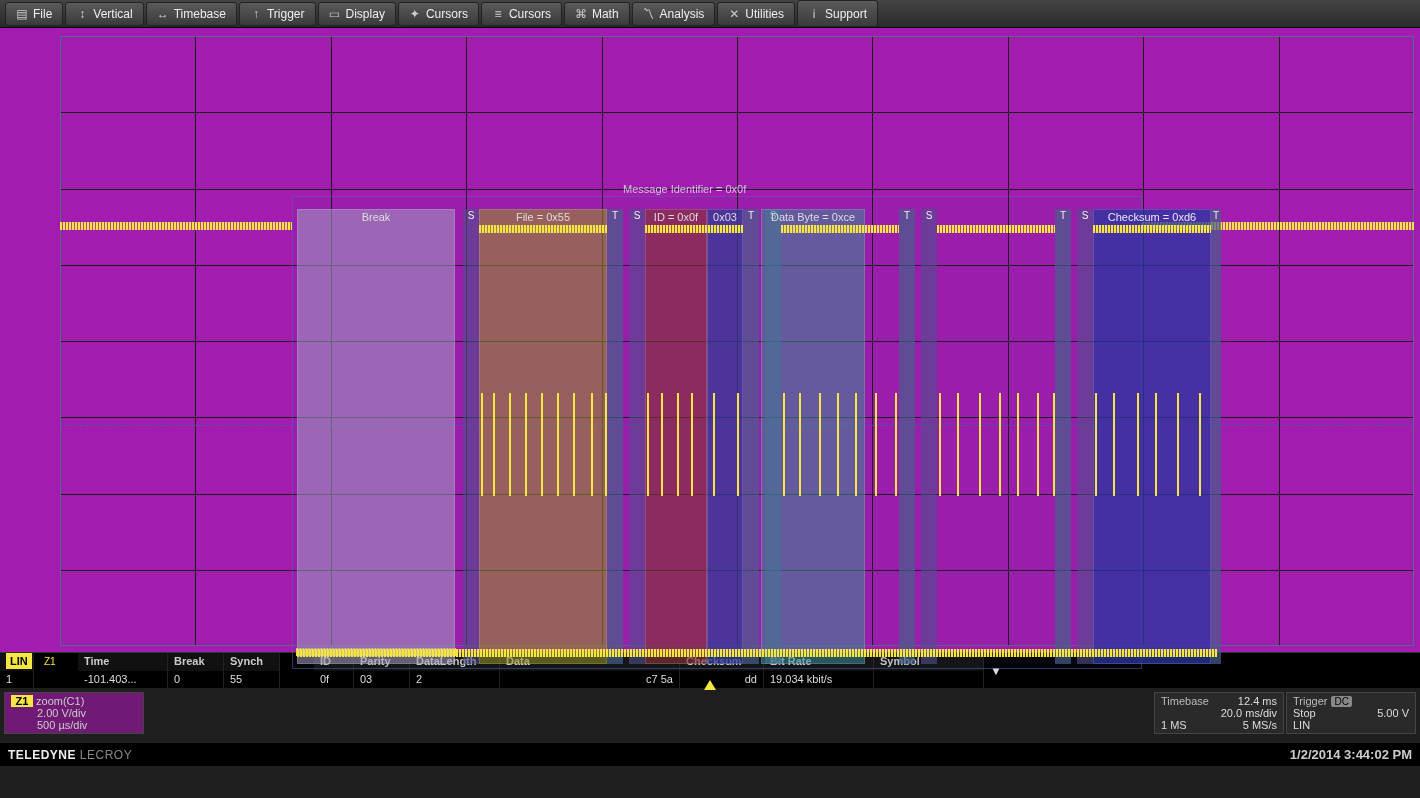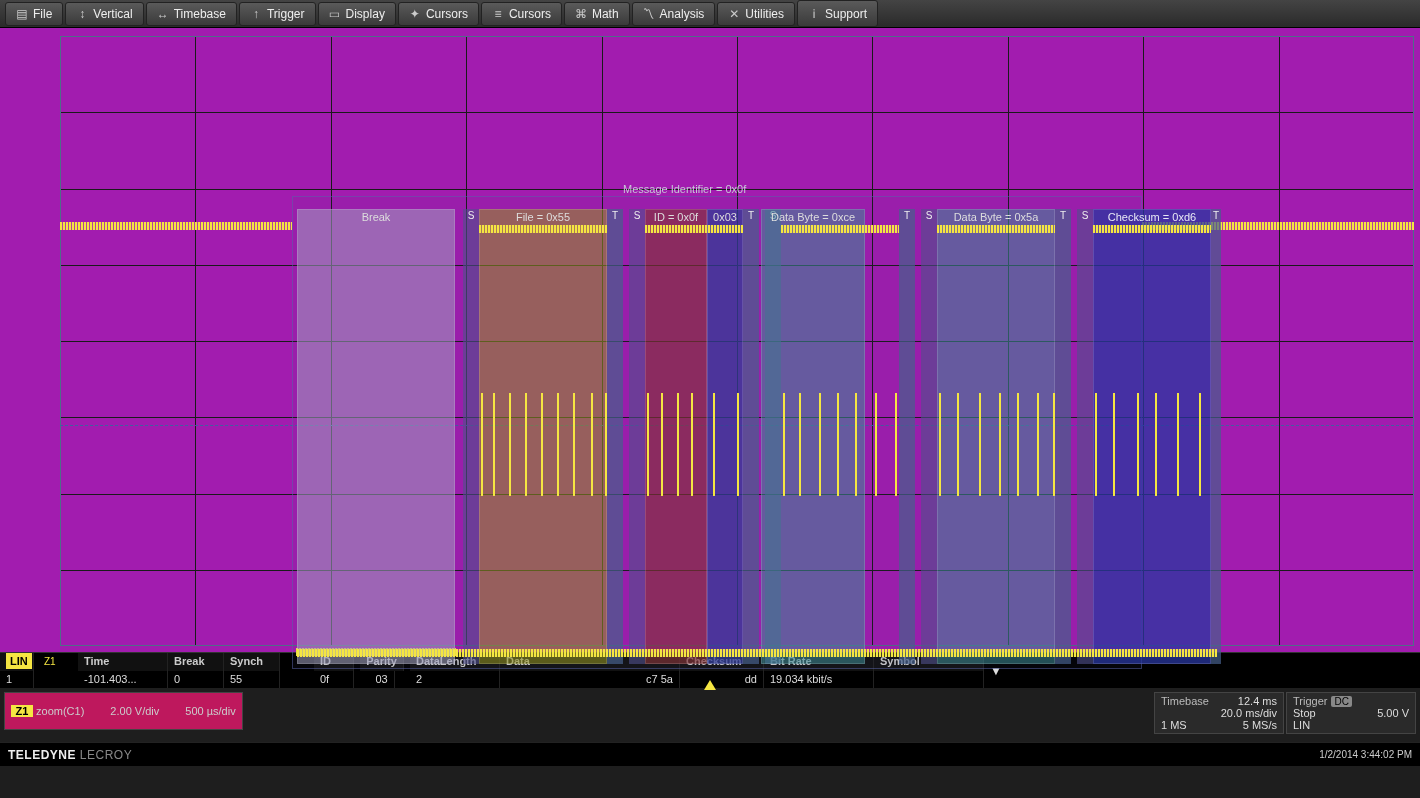--- a/index.html
+++ b/index.html
@@ -132,43 +132,43 @@
 .dropdown-tri { width:24px; display:flex; align-items:center; justify-content:center; color:#ddd; }
 
 .status-row {
   display:flex; justify-content:space-between; align-items:flex-start;
   padding:4px 4px; height:54px;
 }
 .channel-box {
   display:flex; gap:4px;
 }
 .z1-box {
-  display:flex; flex-direction:row; background:#be185d; border:1px solid #444;
-  padding:12px 6px; min-width:140px;
+  display:flex; flex-direction:column; background:#701a75; border:1px solid #444;
+  padding:2px 6px; min-width:140px;
 }
 .z1-box .tag { background:#f5e642; color:#000; font-weight:bold; padding:0 4px; display:inline-block; width:22px; text-align:center; }
 .z1-box .line { font-size:11px; color:#ccc; }
 
 .right-boxes { display:flex; gap:2px; }
 .info-box {
   background:#2a2a2a; border:1px solid #444; padding:2px 6px; font-size:11px;
   min-width:130px;
 }
 .info-box .row { display:flex; justify-content:space-between; gap:10px; }
 .info-box .title { color:#bbb; }
 .dc-badge { background:#888; color:#000; padding:0 3px; font-size:10px; border-radius:2px; margin-left:4px;}
 
 
 .brand-row {
   display:flex; justify-content:space-between; align-items:center;
   height:24px; padding:0 8px; background:#000; border-top:1px solid #222;
 }
 .brand { font-size:12px; letter-spacing:0.5px; font-weight:bold; color:#eee;}
 .brand .light { color:#888; font-weight:normal;}
-.datetime { font-size:10px; color:#ccc; }
+.datetime { font-size:13px; color:#ccc;font-weight:bold; }
 </style>
 </head>
 <body>
 
 <div class="menubar">
   <div class="menu-btn">
       <span class="micon">▤</span>
       <span>File</span>
     </div>
   <div class="menu-btn">
@@ -277,23 +277,20 @@
     <div class="field" style="left:468px; width:104px; background:rgba(60,140,150,0.55);">
       <div class="flabel">Data Byte = 0xce</div>
     </div>
     <div class="chip t" style="left:606px;">
         <span>T</span>
       </div>
 
     <div class="chip s" style="left:628px;">
         <span>S</span>
       </div>
-    <div class="field" style="left:644px; width:118px; background:rgba(60,140,150,0.55);">
-      <div class="flabel">Data Byte = 0x5a</div>
-    </div>
     <div class="chip t" style="left:762px;">
         <span>T</span>
       </div>
 
     <div class="chip s" style="left:784px;">
         <span>S</span>
       </div>
     <div class="field" style="left:800px; width:118px; background:rgba(40,55,160,0.75);">
       <div class="flabel" style="color:#e8e8f5">Checksum = 0xd6</div>
     </div>
@@ -375,21 +372,21 @@
         <div class="valcell">0</div>
       </div>
     <div class="col" style="width:56px;">
         <div class="hdrcell">Synch</div>
         <div class="valcell">55</div>
       </div>
     <div class="col" style="width:40px;margin-left:34px;">
         <div class="hdrcell">ID</div>
         <div class="valcell">0f</div>
       </div>
-    <div class="col" style="width:56px;align-items:center;">
+    <div class="col" style="width:56px;">
         <div class="hdrcell">Parity</div>
         <div class="valcell">03</div>
       </div>
     <div class="col" style="width:90px;">
         <div class="hdrcell">DataLength</div>
         <div class="valcell">2</div>
       </div>
     <div class="col" style="width:180px;">
         <div class="hdrcell">Data</div>
         <div class="valcell" style="text-align:right">c7 5a</div>

